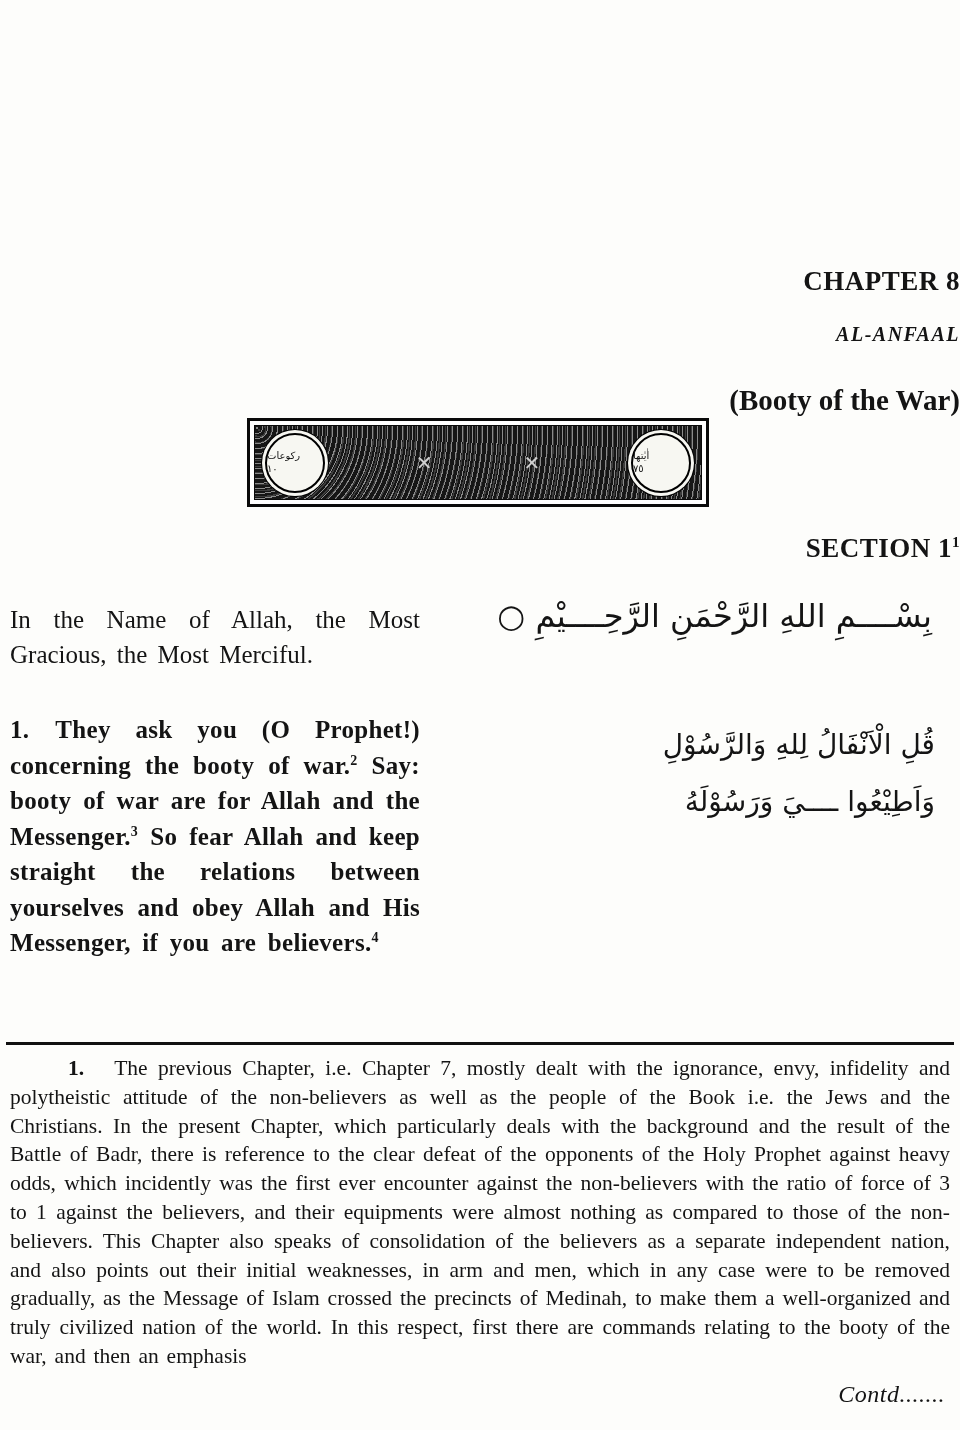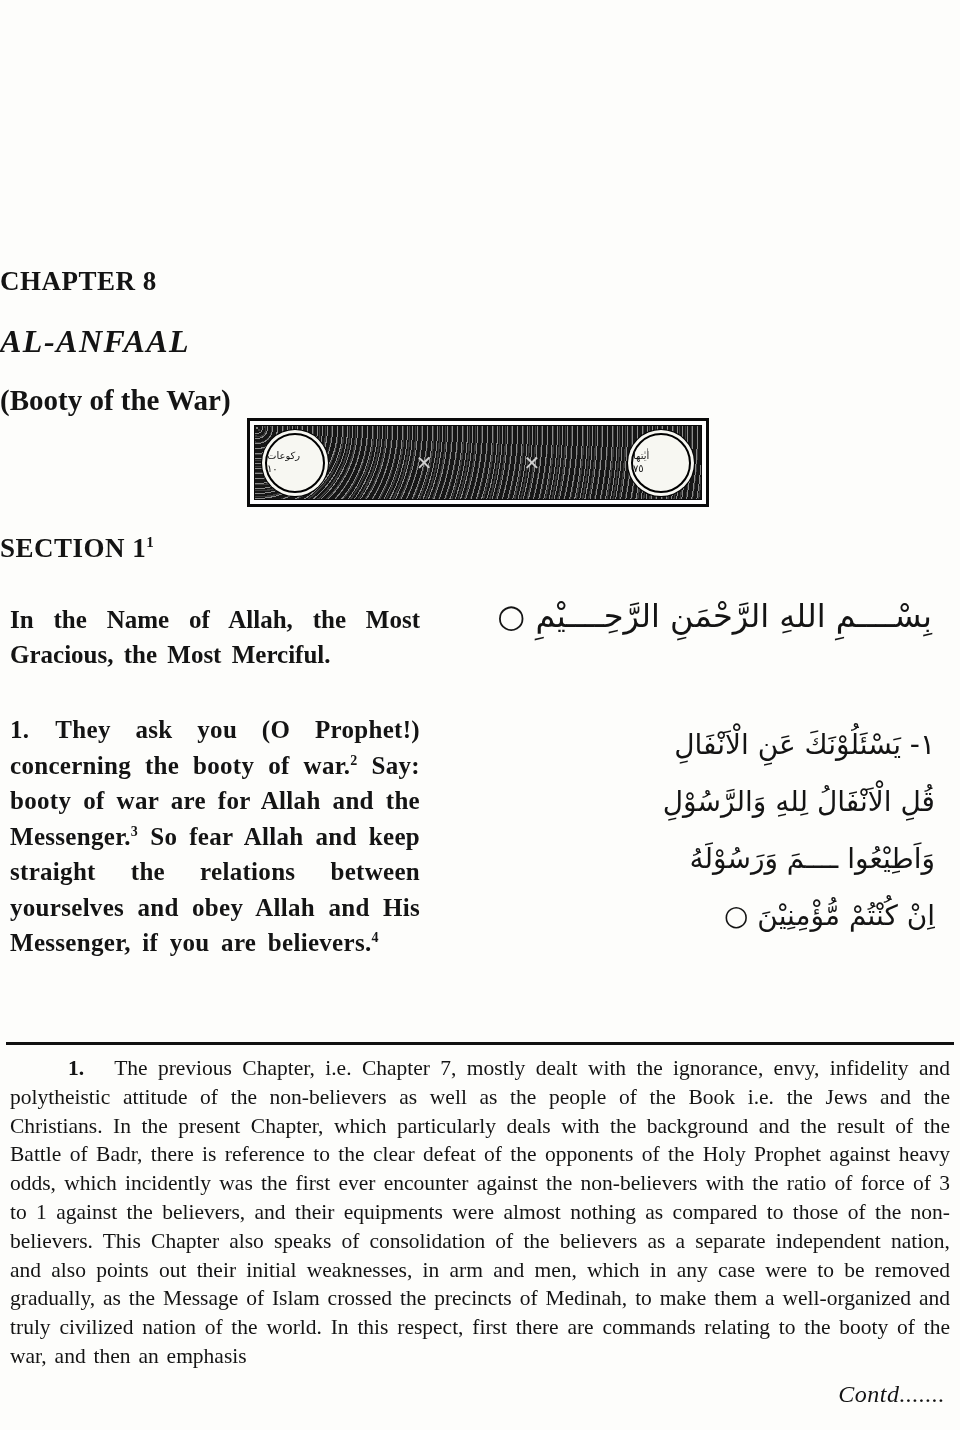--- a/index.html
+++ b/index.html
@@ -4,24 +4,24 @@
 <style>
   * { margin:0; padding:0; box-sizing:border-box; }
   html,body { width:960px; height:1430px; }
   body {
     position:relative;
     background:#fdfdfb;
     color:#141414;
     font-family:"Liberation Serif", serif;
     overflow:hidden;
   }
-  .center-line { position:absolute; left:0; width:100%; text-align:left; }
+  .center-line { position:absolute; left:0; width:100%; text-align:right; }
 
   .chapter-heading { top:266px; font-size:27px; font-weight:bold; letter-spacing:0.5px; }
-  .chapter-name    { top:323px; font-size:32px; font-weight:bold; font-style:italic; letter-spacing:1.5px; }
+  .chapter-name    { top:323px; font-size:20px; font-weight:bold; font-style:italic; letter-spacing:1.5px; }
   .chapter-subtitle{ top:361px; font-size:29px; font-weight:bold;margin-top:23px; }
 
   
   .banner {
     position:absolute; left:247px; top:418px; width:462px; height:89px;
     background:#fff; border:3px solid #0a0a0a; padding:4px;
   }
   .banner-frame {
     width:100%; height:100%;
     border:1px solid #0a0a0a;
@@ -50,21 +50,21 @@
     display:flex; align-items:center; justify-content:center;
     font-family:"DejaVu Sans", sans-serif; font-weight:bold; font-size:20px;
     direction:rtl; white-space:nowrap;
   }
 
   .section-heading { top:533px; font-size:27px; font-weight:bold; letter-spacing:0.5px; }
   .section-heading sup { font-size:15px; }
 
   .bismillah-en {
     position:absolute; left:10px; top:602px; width:410px;
-    font-size:25px; font-weight:bold; line-height:35px;
+    font-size:25px; font-weight:normal; line-height:35px;
     text-align:justify; word-spacing:4px;
   }
   .bismillah-ar {
     position:absolute; right:28px; top:597px;
     font-family:"DejaVu Sans", sans-serif; font-size:32px;
     direction:rtl;
     text-align:right;
   }
   .verse-en {
     position:absolute; left:10px; top:712px; width:410px;
@@ -119,23 +119,21 @@
 <div class="center-line section-heading"><span>SECTION 1</span><sup>1</sup></div>
 
 <p class="bismillah-en">In the Name of Allah, the Most Gracious, the Most Merciful.</p>
 <p class="bismillah-ar" dir="rtl">بِسْــــمِ اللهِ الرَّحْمَنِ الرَّحِــــيْمِ ○</p>
 
 <p class="verse-en"><span class="vnum">1.</span><span>They ask you (O Prophet!) concerning the booty of war.</span><sup>2</sup>
 <span>Say: booty of war are for Allah and the Messenger.</span><sup>3</sup>
 <span>So fear Allah and keep straight the relations between yourselves and obey Allah and His Messenger, if you are believers.</span><sup>4</sup></p>
 
 <div class="verse-ar" dir="rtl">
-  <div>١- يَسْئَلُوْنَكَ عَنِ الْاَنْفَالِ</div>
   <div>قُلِ الْاَنْفَالُ لِلهِ وَالرَّسُوْلِ</div>
-  <div>وَاَطِيْعُوا ــــمَ وَرَسُوْلَهُ</div>
-  <div>اِنْ كُنْتُمْ مُّؤْمِنِيْنَ ○</div>
+  <div>وَاَطِيْعُوا ــــيَ وَرَسُوْلَهُ</div>
 </div>
 
 <hr class="fn-rule">
 
 <p class="footnote"><span class="fn-num">1.</span><span>The previous Chapter, i.e. Chapter 7, mostly dealt with the ignorance, envy, infidelity and polytheistic attitude of the non-believers as well as the people of the Book i.e. the Jews and the Christians. In the present Chapter, which particularly deals with the background and the result of the Battle of Badr, there is reference to the clear defeat of the opponents of the Holy Prophet against heavy odds, which incidently was the first ever encounter against the non-believers with the ratio of force of 3 to 1 against the believers, and their equipments were almost nothing as compared to those of the non-believers. This Chapter also speaks of consolidation of the believers as a separate independent nation, and also points out their initial weaknesses, in arm and men, which in any case were to be removed gradually, as the Message of Islam crossed the precincts of Medinah, to make them a well-organized and truly civilized nation of the world. In this respect, first there are commands relating to the booty of the war, and then an emphasis</span></p>
 
 <div class="contd">Contd.......</div>
 
 </body></html>

